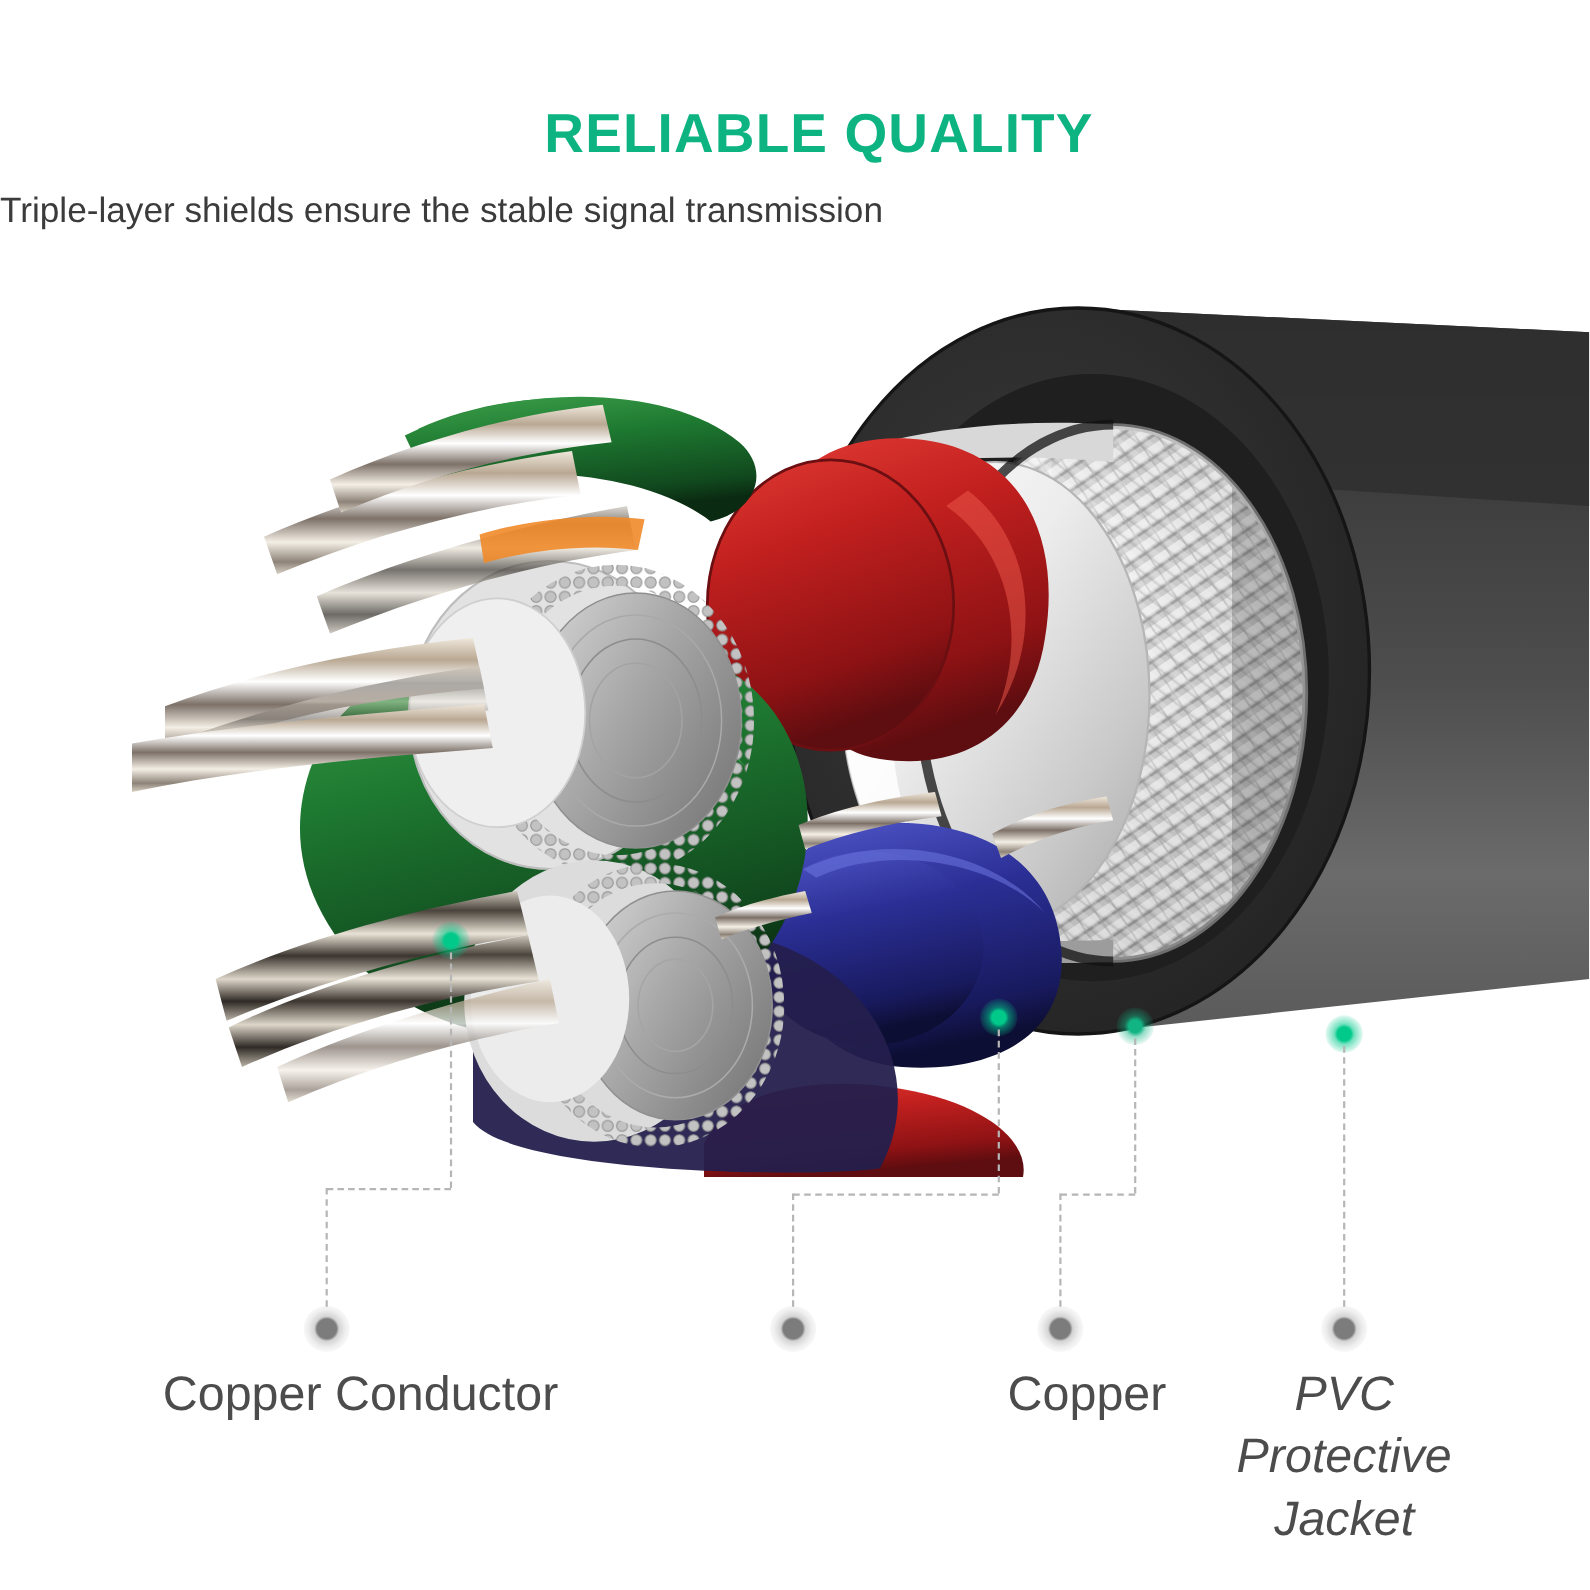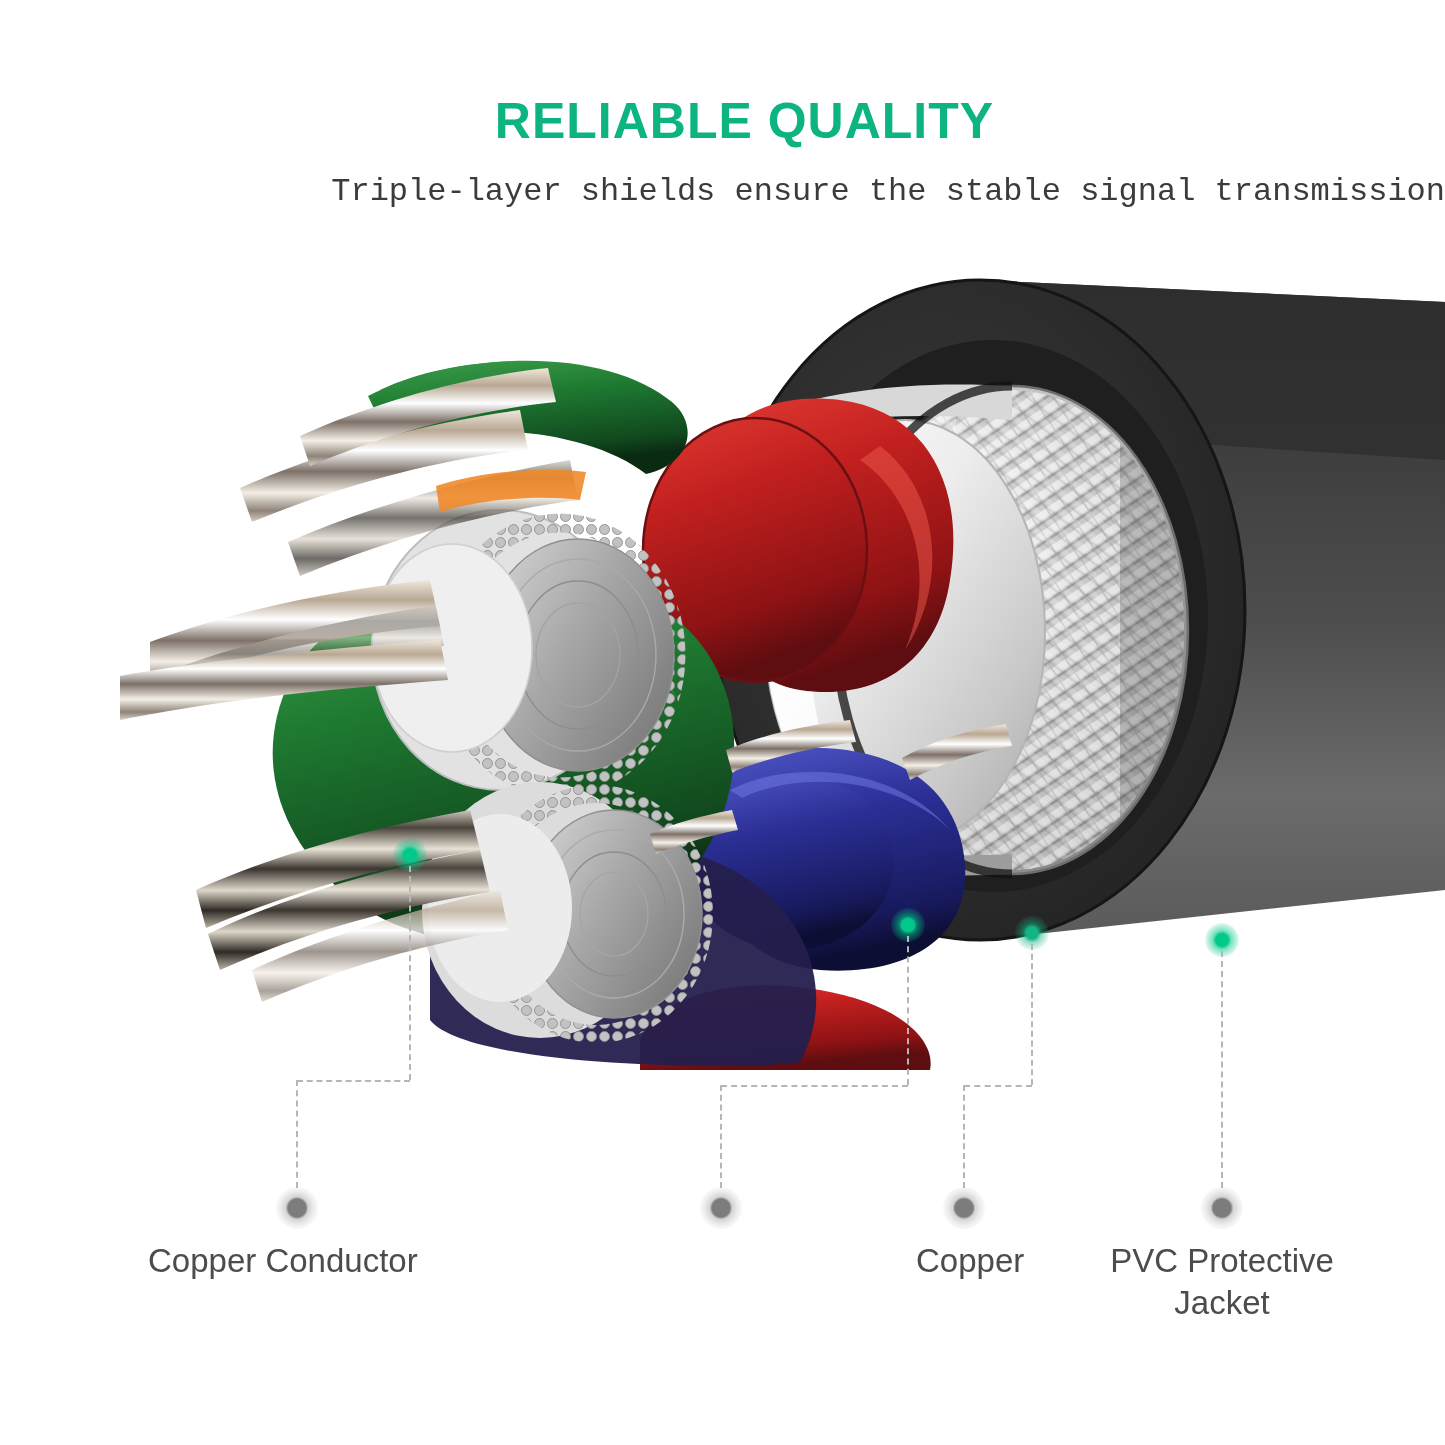--- a/index.html
+++ b/index.html
@@ -26,25 +26,25 @@
     font-weight: bold;
     letter-spacing: 1px;
     color: #0DB482;
     font-family: "Liberation Sans", sans-serif;
     margin-left: 22px;
   }
   #subhead {
     position: absolute;
     left: 0; top: 173px;
     width: 1445px;
-    text-align: right;
+    text-align: left;
     font-size: 32px;
     font-weight: normal;
     color: #3b3b3b;
-    font-family: Liberation Mono, monospace;
+    font-family: Liberation Sans, sans-serif;
   }
 
   
   #cable-stage {
     position: absolute;
     left: 0; top: 250px;
     width: 1445px;
     height: 820px;
   }
   #cable-stage svg { display: block; }
@@ -88,21 +88,21 @@
     background: radial-gradient(circle at 50% 50%,
         #7c7c7c 0%, #7c7c7c 30%,
         rgba(160,160,160,0.45) 38%,
         rgba(190,190,190,0.25) 58%,
         rgba(210,210,210,0.0) 80%);
   }
 
   
   .label {
     position: absolute;
-    font-size: 33px;
+    font-size: 44px;
     color: #4c4c4c;
     font-family: "Liberation Sans", sans-serif;
     white-space: pre-line;
     line-height: 1.28;
   }
   .label.center { text-align: center; }
 </style>
 </head>
 <body>
 
@@ -371,16 +371,16 @@
   <div class="endpoint" style="left:297px; top:1208px;"></div>
   <div class="endpoint" style="left:721px; top:1208px;"></div>
   <div class="endpoint" style="left:964px; top:1208px;"></div>
   <div class="endpoint" style="left:1222px; top:1208px;"></div>
 
   <div class="label" style="left:148px; top:1240px;">Copper Conductor</div>
 
 
   <div class="label" style="left:916px; top:1240px;">Copper</div>
 
-  <div class="label center" style="left:1097px; top:1240px; width:250px;">PVC Protective
+  <div class="label center" style="left:1097px; top:1240px; width:250px;font-style:italic;">PVC Protective
 Jacket</div>
 
 </div>
 
 </body></html>

